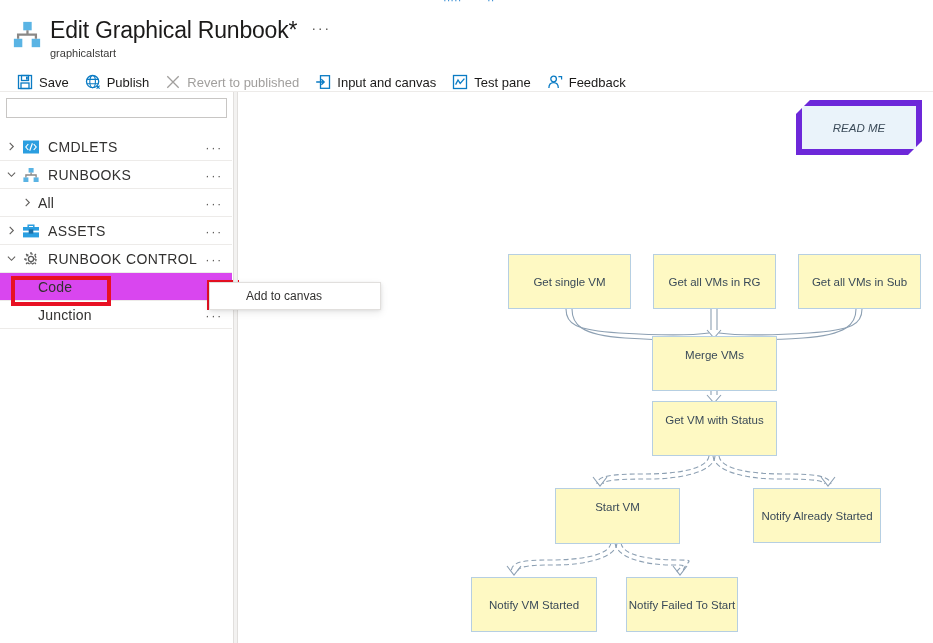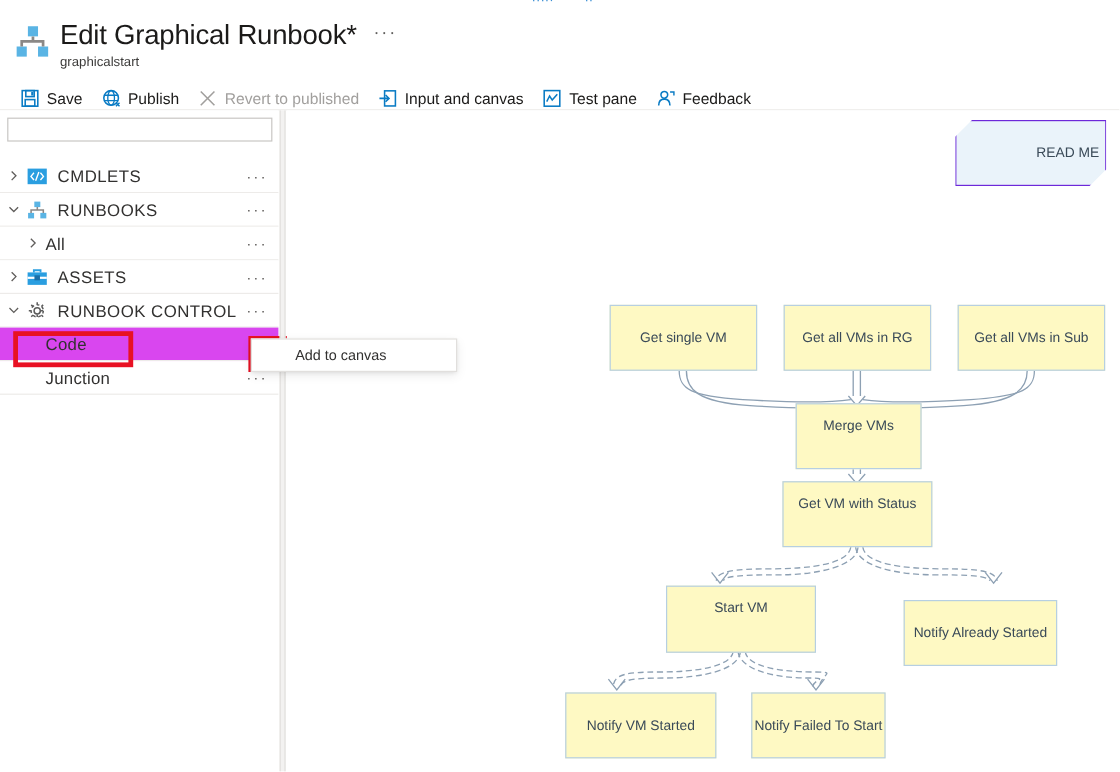--- a/index.html
+++ b/index.html
@@ -270,27 +270,28 @@
     white-space: nowrap;
   }
   .node.tall .node-label {
     position: relative;
     top: -9px;
   }
   .note {
     position: absolute;
     box-sizing: border-box;
     background: #eaf3fa;
-    border: 1px solid #6d28d9;
-    display: flex;
-    align-items: center;
-    justify-content: flex-end;
+    border: 6px solid #6d28d9;
+    display: flex;
+    align-items: center;
+    justify-content: center;
     cursor: pointer;
     z-index: 3;
     clip-path: polygon(14px 0, 100% 0, 100% calc(100% - 14px), calc(100% - 14px) 100%, 0 100%, 0 14px);
+    font-style: italic;
   }
 </style>
 </head>
 <body>
 
 <div id="app">
 
   <div class="cutoff-strip">
     <span class="frag f1">·····</span>
     <span class="frag f2">··</span>
@@ -522,30 +523,30 @@
 
     <div class="node" id="node-0" style="left: 269px; top: 162px; width: 123px; height: 55px;">
       <span class="node-label">Get single VM</span>
     </div>
     <div class="node" id="node-1" style="left: 414px; top: 162px; width: 123px; height: 55px;">
       <span class="node-label">Get all VMs in RG</span>
     </div>
     <div class="node" id="node-2" style="left: 559px; top: 162px; width: 123px; height: 55px;">
       <span class="node-label">Get all VMs in Sub</span>
     </div>
-    <div class="node tall" id="node-3" style="left: 424px; top: 244px; width: 105px; height: 55px;">
+    <div class="node tall" id="node-3" style="left: 413px; top: 244px; width: 125px; height: 55px;">
       <span class="node-label">Merge VMs</span>
     </div>
     <div class="node tall" id="node-4" style="left: 413px; top: 309px; width: 125px; height: 55px;">
       <span class="node-label">Get VM with Status</span>
     </div>
     <div class="node tall" id="node-5" style="left: 316px; top: 396px; width: 125px; height: 56px;">
       <span class="node-label">Start VM</span>
     </div>
-    <div class="node" id="node-6" style="left: 514px; top: 396px; width: 128px; height: 55px; margin-top: 12px;">
+    <div class="node" id="node-6" style="left: 514px; top: 396px; width: 128px; height: 55px;">
       <span class="node-label">Notify Already Started</span>
     </div>
     <div class="node" id="node-7" style="left: 232px; top: 485px; width: 126px; height: 55px;">
       <span class="node-label">Notify VM Started</span>
     </div>
     <div class="node" id="node-8" style="left: 387px; top: 485px; width: 112px; height: 55px;">
       <span class="node-label">Notify Failed To Start</span>
     </div>
 
   </div>

